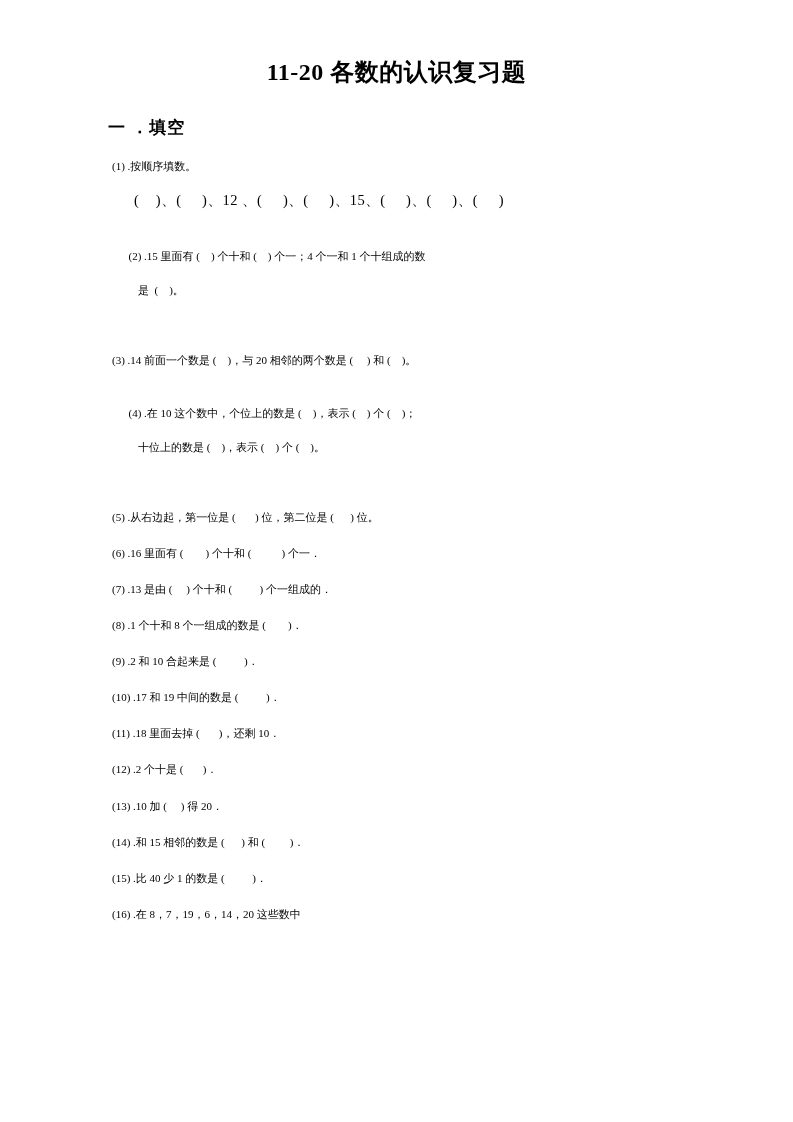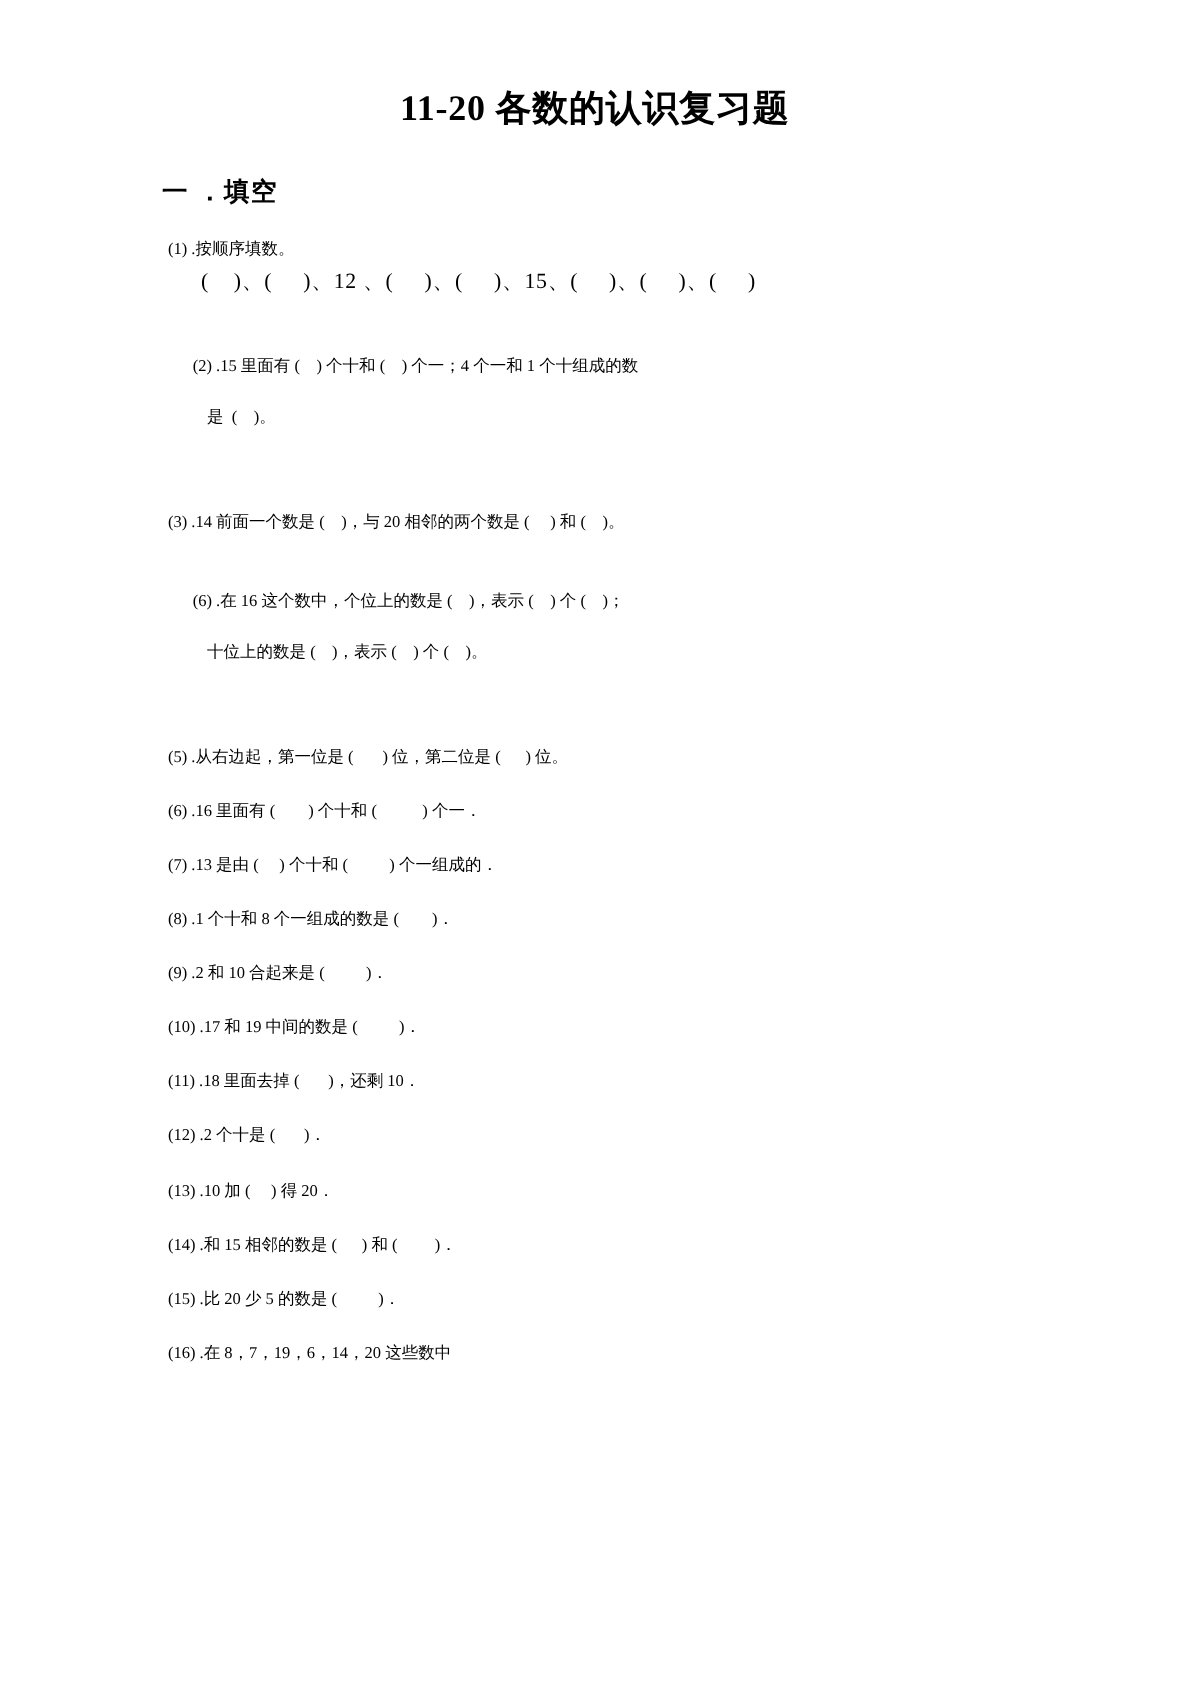--- a/index.html
+++ b/index.html
@@ -43,21 +43,21 @@
   }
   .q-item {
     font-size: 11px;
     line-height: 1.55;
     margin-top: 19px;
     margin-left: 40px;
     text-indent: 0;
     white-space: pre-wrap;
   }
   .q-item.seq-row {
-    margin-top: 2px;
+    margin-top: 14px;
     margin-left: 62px;
     font-size: 14.5px;
     letter-spacing: 0.5px;
   }
   .q-item .cont {
     display: block;
     margin-left: 26px;
   }
 </style>
 </head>
@@ -74,31 +74,31 @@
     <li class="q-item seq-row">(    )、(     )、12 、(     )、(     )、15、(     )、(     )、(     )</li>
 
     <li class="q-item">
       <span>(2) .15 里面有 (    ) 个十和 (    ) 个一；4 个一和 1 个十组成的数</span>
       <span class="cont">是  (    )。</span>
     </li>
 
     <li class="q-item">(3) .14 前面一个数是 (    )，与 20 相邻的两个数是 (     ) 和 (    )。</li>
 
     <li class="q-item">
-      <span>(6) .在 16 这个数中，个位上的数是 (    )，表示 (    ) 个 (    )；</span>
+      <span>(4) .在 10 这个数中，个位上的数是 (    )，表示 (    ) 个 (    )；</span>
       <span class="cont">十位上的数是 (    )，表示 (    ) 个 (    )。</span>
     </li>
 
     <li class="q-item">(5) .从右边起，第一位是 (       ) 位，第二位是 (      ) 位。</li>
     <li class="q-item">(6) .16 里面有 (        ) 个十和 (           ) 个一．</li>
     <li class="q-item">(7) .13 是由 (     ) 个十和 (          ) 个一组成的．</li>
     <li class="q-item">(8) .1 个十和 8 个一组成的数是 (        )．</li>
     <li class="q-item">(9) .2 和 10 合起来是 (          )．</li>
     <li class="q-item">(10) .17 和 19 中间的数是 (          )．</li>
     <li class="q-item">(11) .18 里面去掉 (       )，还剩 10．</li>
     <li class="q-item">(12) .2 个十是 (       )．</li>
     <li class="q-item">(13) .10 加 (     ) 得 20．</li>
     <li class="q-item">(14) .和 15 相邻的数是 (      ) 和 (         )．</li>
-    <li class="q-item">(15) .比 20 少 5 的数是 (          )．</li>
+    <li class="q-item">(15) .比 40 少 1 的数是 (          )．</li>
     <li class="q-item">(16) .在 8，7，19，6，14，20 这些数中</li>
   </ul>
 
 </div>
 
 </body></html>

